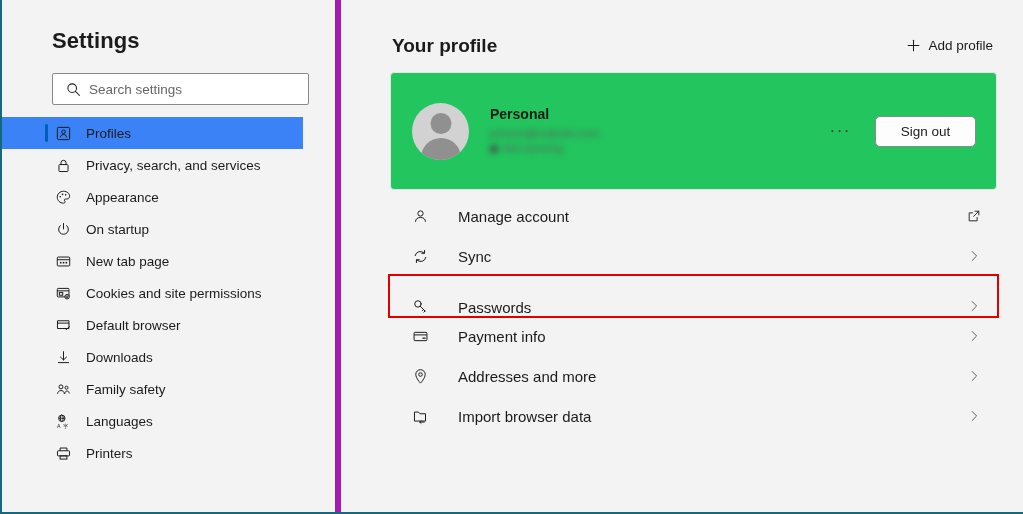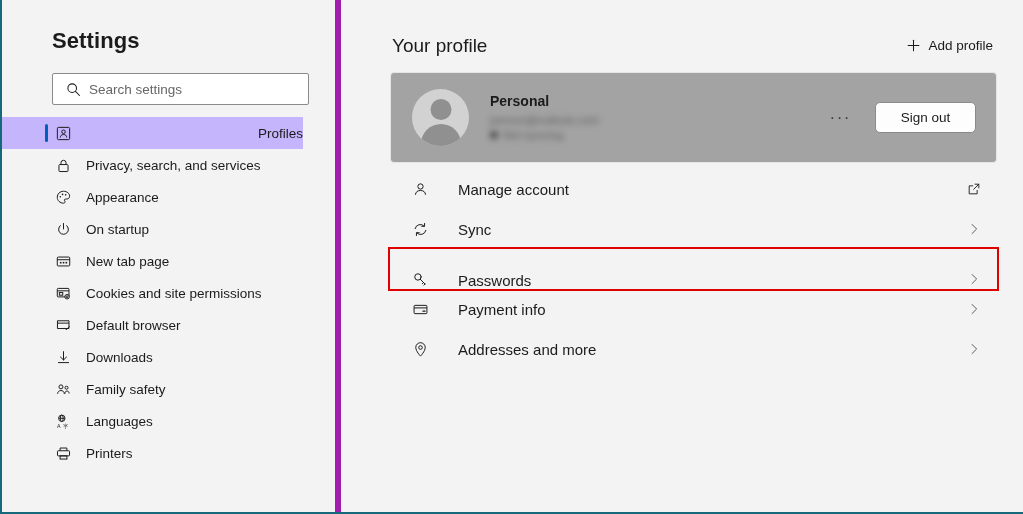--- a/index.html
+++ b/index.html
@@ -91,21 +91,21 @@
     align-items: center;
     justify-content: center;
     color: #1b1b1b;
   }
   .nav-item .nav-label {
     font-size: 13.5px;
     color: #1b1b1b;
     padding-left: 12px;
     white-space: nowrap;
   }
-  .nav-item.selected { background: #c4b5fd; justify-content: space-between; }
+  .nav-item.selected { background: #3b82f6; }
   .nav-item.selected::before {
     content: "";
     position: absolute;
     left: 43px;
     top: 7px;
     width: 3px;
     height: 18px;
     background: #005fb8;
     border-radius: 2px;
   }
@@ -139,38 +139,38 @@
   }
 
   .main-header {
     display: flex;
     align-items: center;
     justify-content: space-between;
     padding: 34px 24px 0 51px;
   }
   .page-title {
     font-size: 19px;
-    font-weight: 400;
+    font-weight: 700;
     color: #1b1b1b;
   }
   .add-profile {
     display: flex;
     align-items: center;
     gap: 7px;
     font-size: 13.5px;
     color: #1b1b1b;
     cursor: default;
     padding: 4px 6px;
   }
 
   
   .profile-card {
     margin: 15px 26px 0 49px;
-    height: 91px;
-    background: #a3a3a3;
+    height: 118px;
+    background: #22c55e;
     border: 1px solid #e5e5e5;
     border-radius: 4px;
     display: flex;
     align-items: center;
     padding: 0 20px 0 21px;
   }
   .avatar {
     width: 57px;
     height: 57px;
     border-radius: 50%;
@@ -539,16 +539,31 @@
           </svg>
         </span>
         <span class="row-label">Addresses and more</span>
         <span class="row-end">
           <svg width="14" height="14" viewBox="0 0 16 16" fill="none" stroke="#5a5a5a" stroke-width="1.1" stroke-linecap="round" stroke-linejoin="round">
             <path d="M5.8 2.8L11 8l-5.2 5.2"></path>
           </svg>
         </span>
       </div>
 
+      <div class="srow">
+        <span class="row-ico">
+          <svg width="17" height="17" viewBox="0 0 18 18" fill="none" stroke="#1b1b1b" stroke-width="1.05" stroke-linecap="round" stroke-linejoin="round">
+            <path d="M2.6 13.4V4.3h4.3l1.5 1.8h5.9v7.3z"></path>
+            <path d="M8.2 14.9h4.8"></path>
+            <path d="M9.6 13.6l-1.4 1.3 1.4 1.3"></path>
+          </svg>
+        </span>
+        <span class="row-label">Import browser data</span>
+        <span class="row-end">
+          <svg width="14" height="14" viewBox="0 0 16 16" fill="none" stroke="#5a5a5a" stroke-width="1.1" stroke-linecap="round" stroke-linejoin="round">
+            <path d="M5.8 2.8L11 8l-5.2 5.2"></path>
+          </svg>
+        </span>
+      </div>
 
     </div>
   </div>
 </div>
 
 </body></html>

